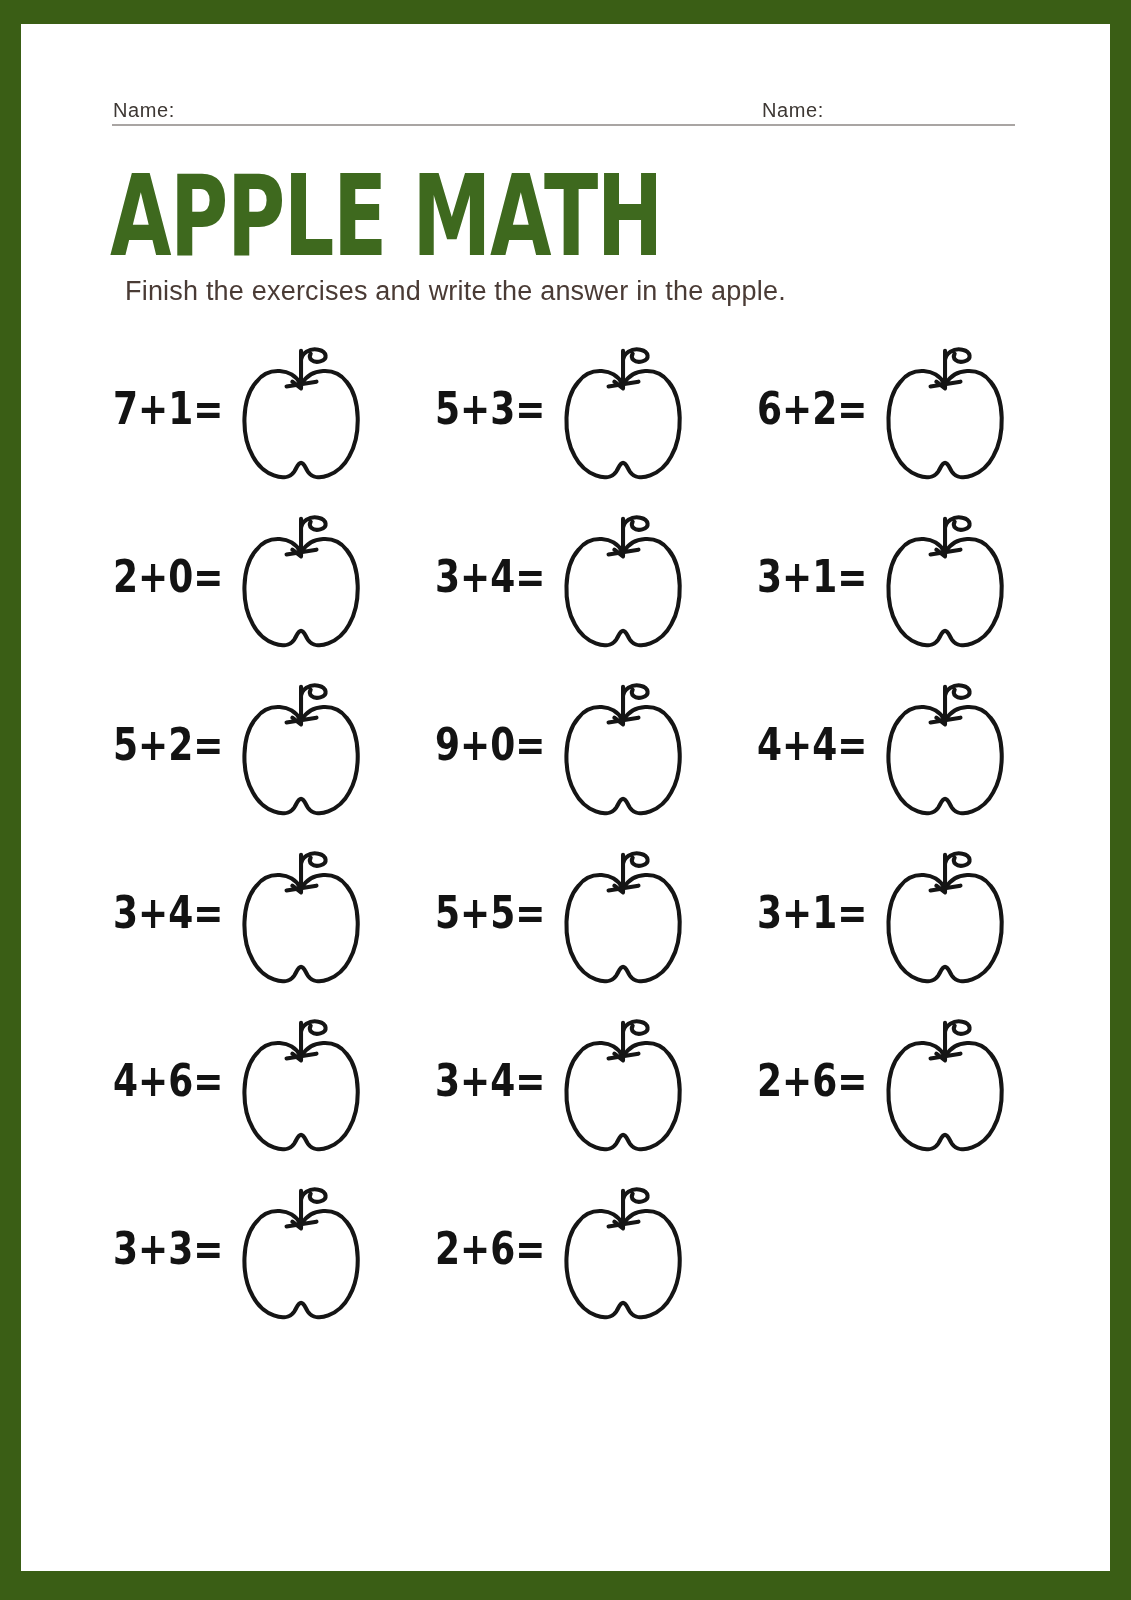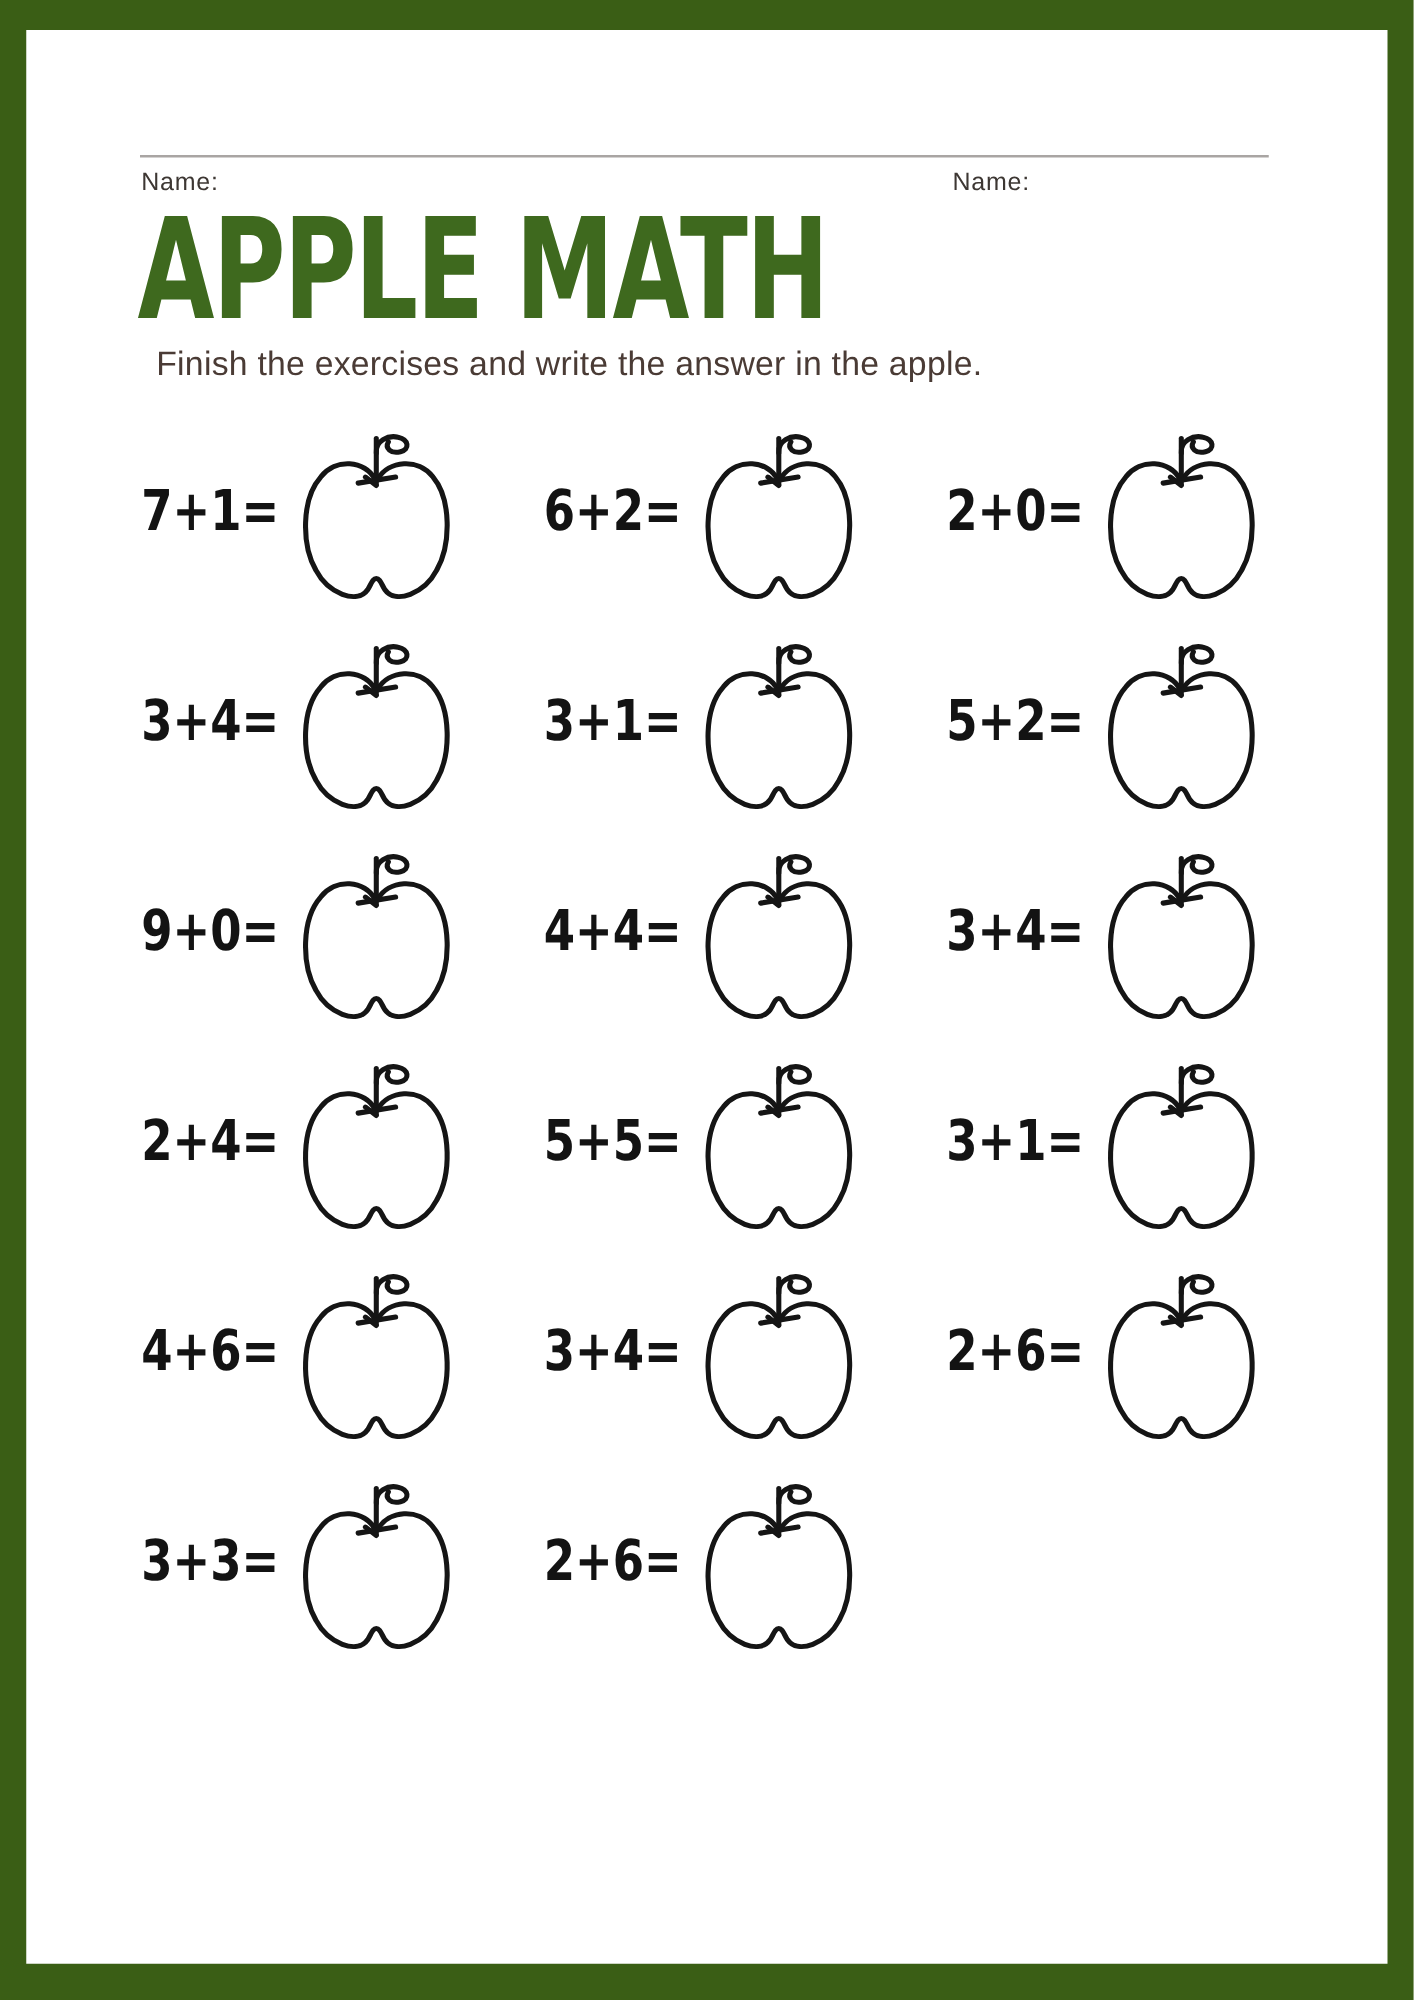--- a/index.html
+++ b/index.html
@@ -10,21 +10,20 @@
   .page{
     position:absolute;inset:0;box-sizing:border-box;background:#ffffff;
     border-style:solid;border-color:#3A5E15;border-width:24px 21px 29px 21px;
   }
   .content{position:relative;width:100%;height:100%;}
 
   
   .hdr-label{
     position:absolute;top:75px;font-size:20px;color:#3d3733;
     letter-spacing:.6px;
-    margin-top:36px;
   }
   .hdr-label.name{left:92px;}
   .hdr-label.date{left:741px;}
   .hdr-line{
     position:absolute;top:100px;left:91px;width:903px;height:2px;
     background:#a9a5a3;
   }
 
   
   .title{
@@ -88,20 +87,26 @@
     <p class="subtitle">Finish the exercises and write the answer in the apple.</p>
 
     <div class="grid">
 
       <div class="cell">
         <span class="eq">7+1=</span>
         <svg class="apple" viewBox="0 0 130 150">
             <use href="#apple-shape"></use>
           </svg>
       </div>
+      <div class="cell">
+        <span class="eq">5+3=</span>
+        <svg class="apple" viewBox="0 0 130 150">
+            <use href="#apple-shape"></use>
+          </svg>
+      </div>
 
       <div class="cell">
         <span class="eq">6+2=</span>
         <svg class="apple" viewBox="0 0 130 150">
             <use href="#apple-shape"></use>
           </svg>
       </div>
       <div class="cell">
         <span class="eq">2+0=</span>
         <svg class="apple" viewBox="0 0 130 150">
@@ -140,26 +145,20 @@
             <use href="#apple-shape"></use>
           </svg>
       </div>
       <div class="cell">
         <span class="eq">3+4=</span>
         <svg class="apple" viewBox="0 0 130 150">
             <use href="#apple-shape"></use>
           </svg>
       </div>
 
-      <div class="cell">
-        <span class="eq">2+4=</span>
-        <svg class="apple" viewBox="0 0 130 150">
-            <use href="#apple-shape"></use>
-          </svg>
-      </div>
       <div class="cell">
         <span class="eq">5+5=</span>
         <svg class="apple" viewBox="0 0 130 150">
             <use href="#apple-shape"></use>
           </svg>
       </div>
 
       <div class="cell">
         <span class="eq">3+1=</span>
         <svg class="apple" viewBox="0 0 130 150">

